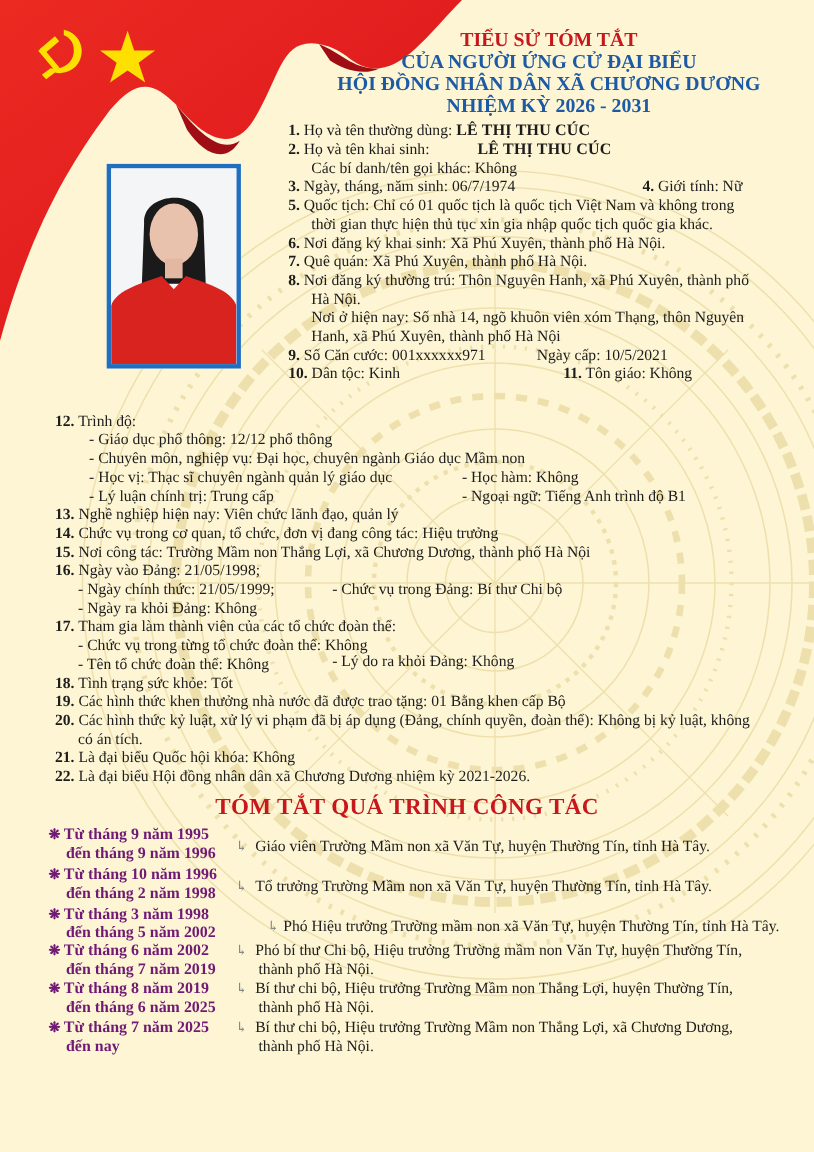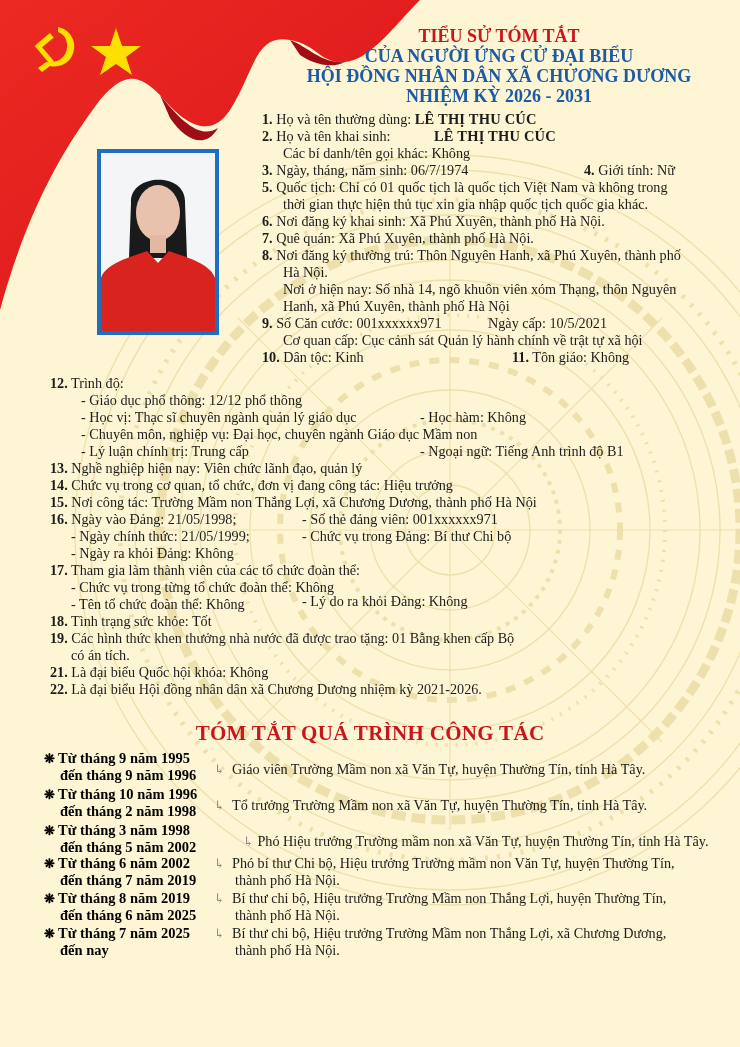--- a/index.html
+++ b/index.html
@@ -26,21 +26,21 @@
   .line { position: relative; white-space: nowrap; height: 17px; }
   .ind { padding-left: 21px; }
   .ind2 { padding-left: 31px; }
   .name { font-weight: bold; font-size: 14.5px; letter-spacing: .2px; }
   .col2 { position: absolute; }
 
   .section-title { position: absolute; left: 0; width: 740px; top: 721px; text-align: center; color: #c8161d; font-weight: bold; font-size: 21px; letter-spacing: .3px; }
 
   .timeline { position: absolute; left: 44px; top: 750px; width: 690px; }
   .tl-item { position: relative; }
-  .tl-date { position: absolute; left: 0; width: 175px; color: #000000; font-weight: bold; font-size: 14.5px; line-height: 17px; }
+  .tl-date { position: absolute; left: 0; width: 175px; color: #701a75; font-weight: bold; font-size: 14.5px; line-height: 17px; }
   .tl-date .star { display: inline-block; width: 14px; font-size: 13px; }
   .tl-date .d2 { padding-left: 16px; }
   .tl-text { position: absolute; left: 170px; width: 520px; font-size: 14.2px; line-height: 17px; }
   .tl-text .arrow { display: inline-block; width: 18px; color: #888; font-size: 13px; }
   .tl-text .cont { padding-left: 21px; }
 </style>
 </head>
 <body>
 
 <div class="page">
@@ -143,59 +143,57 @@
       <span>Nơi đăng ký thường trú: Thôn Nguyên Hanh, xã Phú Xuyên, thành phố</span>
     </div>
     <div class="line ind">Hà Nội.</div>
     <div class="line ind">Nơi ở hiện nay: Số nhà 14, ngõ khuôn viên xóm Thạng, thôn Nguyên</div>
     <div class="line ind">Hanh, xã Phú Xuyên, thành phố Hà Nội</div>
     <div class="line">
       <span class="n">9.</span>
       <span>Số Căn cước: 001xxxxxx971</span>
       <span class="col2" style="left:226px;">Ngày cấp: 10/5/2021</span>
     </div>
-    <div class="line ind">Cơ quan cấp: Cục cảnh sát Quản lý hành chính về trật tự xã hội</div>
     <div class="line">
       <span class="n">10.</span>
       <span>Dân tộc: Kinh</span>
       <span class="col2" style="left:250px;"><span class="n">11.</span> <span>Tôn giáo: Không</span></span>
     </div>
   </div>
 
   <div class="info" style="left:50px; top:375px; width:680px;">
     <div class="line">
       <span class="n">12.</span>
       <span>Trình độ:</span>
     </div>
     <div class="line ind2">- Giáo dục phổ thông: 12/12 phổ thông</div>
+    <div class="line ind2">- Chuyên môn, nghiệp vụ: Đại học, chuyên ngành Giáo dục Mầm non</div>
     <div class="line ind2">
       <span>- Học vị: Thạc sĩ chuyên ngành quản lý giáo dục</span>
       <span class="col2" style="left:370px;">- Học hàm: Không</span>
     </div>
-    <div class="line ind2">- Chuyên môn, nghiệp vụ: Đại học, chuyên ngành Giáo dục Mầm non</div>
     <div class="line ind2">
       <span>- Lý luận chính trị: Trung cấp</span>
       <span class="col2" style="left:370px;">- Ngoại ngữ: Tiếng Anh trình độ B1</span>
     </div>
     <div class="line">
       <span class="n">13.</span>
       <span>Nghề nghiệp hiện nay: Viên chức lãnh đạo, quản lý</span>
     </div>
     <div class="line">
       <span class="n">14.</span>
       <span>Chức vụ trong cơ quan, tổ chức, đơn vị đang công tác: Hiệu trưởng</span>
     </div>
     <div class="line">
       <span class="n">15.</span>
       <span>Nơi công tác: Trường Mầm non Thắng Lợi, xã Chương Dương, thành phố Hà Nội</span>
     </div>
     <div class="line">
       <span class="n">16.</span>
       <span>Ngày vào Đảng: 21/05/1998;</span>
-      <span class="col2" style="left:252px;">- Số thẻ đảng viên: 001xxxxxx971</span>
     </div>
     <div class="line ind">
       <span>- Ngày chính thức: 21/05/1999;</span>
       <span class="col2" style="left:252px;text-align:center;">- Chức vụ trong Đảng: Bí thư Chi bộ</span>
     </div>
     <div class="line ind">
       <span>- Ngày ra khỏi Đảng: Không</span>
       <span class="col2" style="left:252px;margin-top:48px;">- Lý do ra khỏi Đảng: Không</span>
     </div>
     <div class="line">
@@ -205,20 +203,24 @@
     <div class="line ind">- Chức vụ trong từng tổ chức đoàn thể: Không</div>
     <div class="line ind">- Tên tổ chức đoàn thể: Không</div>
     <div class="line">
       <span class="n">18.</span>
       <span>Tình trạng sức khỏe: Tốt</span>
     </div>
     <div class="line">
       <span class="n">19.</span>
       <span>Các hình thức khen thưởng nhà nước đã được trao tặng: 01 Bằng khen cấp Bộ</span>
     </div>
+    <div class="line">
+      <span class="n">20.</span>
+      <span>Các hình thức kỷ luật, xử lý vi phạm đã bị áp dụng (Đảng, chính quyền, đoàn thể): Không bị kỷ luật, không</span>
+    </div>
     <div class="line ind">có án tích.</div>
     <div class="line">
       <span class="n">21.</span>
       <span>Là đại biểu Quốc hội khóa: Không</span>
     </div>
     <div class="line">
       <span class="n">22.</span>
       <span>Là đại biểu Hội đồng nhân dân xã Chương Dương nhiệm kỳ 2021-2026.</span>
     </div>
   </div>

